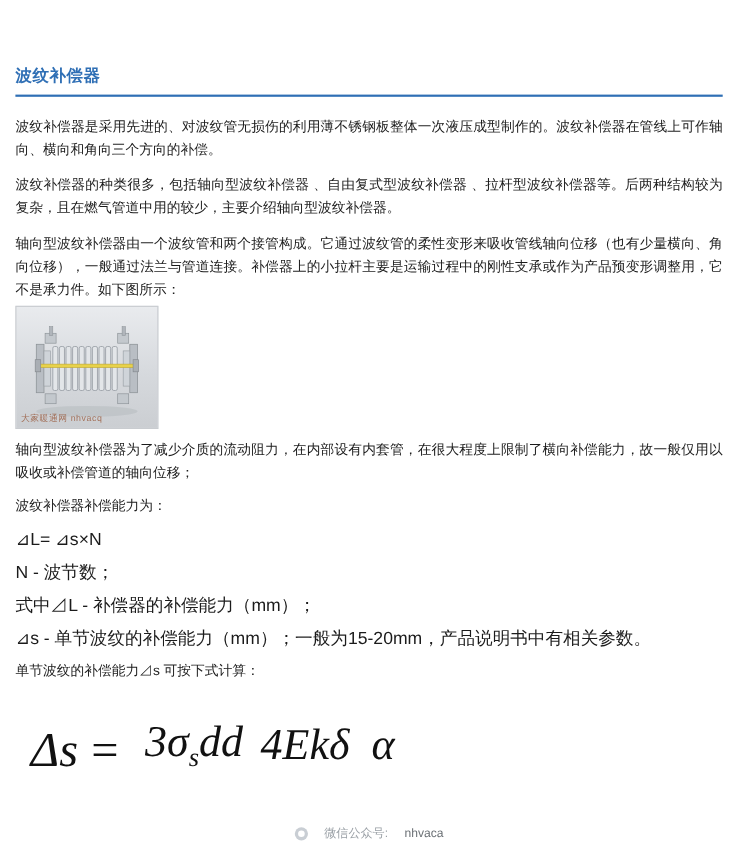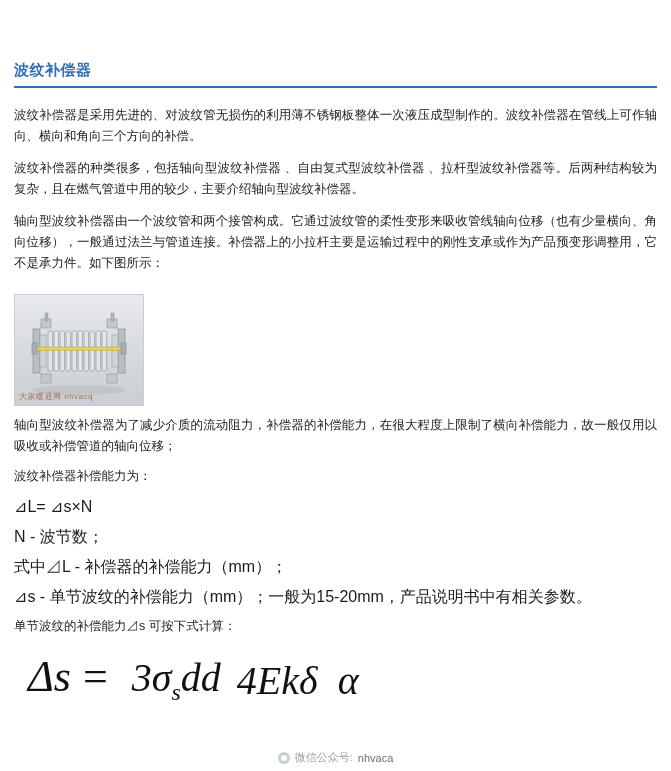--- a/index.html
+++ b/index.html
@@ -49,21 +49,21 @@
   .para-tight {
     margin-top: 9px;
   }
   .formula-line {
     font-size: 16px;
     line-height: 21px;
     margin: 9px 0 0 0;
     color: #1b1b1b;
   }
   .figure {
-    margin: 20px 0 4px 0;
+    margin: 4px 0 4px 0;
     width: 128px;
     height: 110px;
     border: 1px solid #c9ccd0;
     background: #dfe2e6;
     position: relative;
     overflow: hidden;
   }
   .fig-bg {
     position: absolute;
     inset: 0;
@@ -84,23 +84,23 @@
     inset: 0;
   }
   .math {
     margin-top: 18px;
     height: 120px;
     position: relative;
   }
   .math-inner {
     position: absolute;
     left: 14px;
-    top: 0;
+    top: 12px;
     display: flex;
-    align-items: flex-start;
+    align-items: flex-end;
     font-family: "Liberation Serif", serif;
     font-style: italic;
     color: #111;
   }
   .math-lhs {
     font-size: 44px;
     line-height: 1;
   }
   .math-eq {
     font-size: 44px;
@@ -139,21 +139,21 @@
     position: absolute;
     left: 0;
     right: 0;
     bottom: 6px;
     text-align: center;
     font-size: 11px;
     color: #9aa0a6;
     display: flex;
     align-items: center;
     justify-content: center;
-    gap: 5px;
+    gap: 15px;
   }
   .wm-badge {
     width: 12px;
     height: 12px;
     border-radius: 50%;
     background: #c9ced4;
     display: inline-block;
     position: relative;
     flex: 0 0 auto;
   }
@@ -218,21 +218,21 @@
       <rect x="96" y="18" width="3" height="8" fill="#b0b5bb" stroke="#8d9398" stroke-width="0.5"></rect>
 
       <rect x="26" y="79" width="10" height="9" fill="#c3c8cd" stroke="#8d9398" stroke-width="0.6"></rect>
       <rect x="92" y="79" width="10" height="9" fill="#c3c8cd" stroke="#8d9398" stroke-width="0.6"></rect>
 
       <ellipse cx="64" cy="95" rx="46" ry="5" fill="#b6bbc0" opacity="0.55"></ellipse>
     </svg>
     <div class="fig-watermark">大家暖通网 nhvacq</div>
   </div>
 
-  <p class="body-text para-tight">轴向型波纹补偿器为了减少介质的流动阻力，补偿器的补偿能力，在很大程度上限制了横向补偿能力，故一般仅用以吸收或补偿管道的轴向位移；</p>
+  <p class="body-text para-tight">轴向型波纹补偿器为了减少介质的流动阻力，在内部设有内套管，在很大程度上限制了横向补偿能力，故一般仅用以吸收或补偿管道的轴向位移；</p>
   <p class="body-text para-tight">波纹补偿器补偿能力为：</p>
 
   <p class="formula-line">⊿L= ⊿s×N</p>
   <p class="formula-line">N - 波节数；</p>
   <p class="formula-line">式中⊿L - 补偿器的补偿能力（mm）；</p>
   <p class="formula-line">⊿s - 单节波纹的补偿能力（mm）；一般为15-20mm，产品说明书中有相关参数。</p>
 
   <p class="body-text para-tight">单节波纹的补偿能力⊿s 可按下式计算：</p>
 
   <div class="math">

